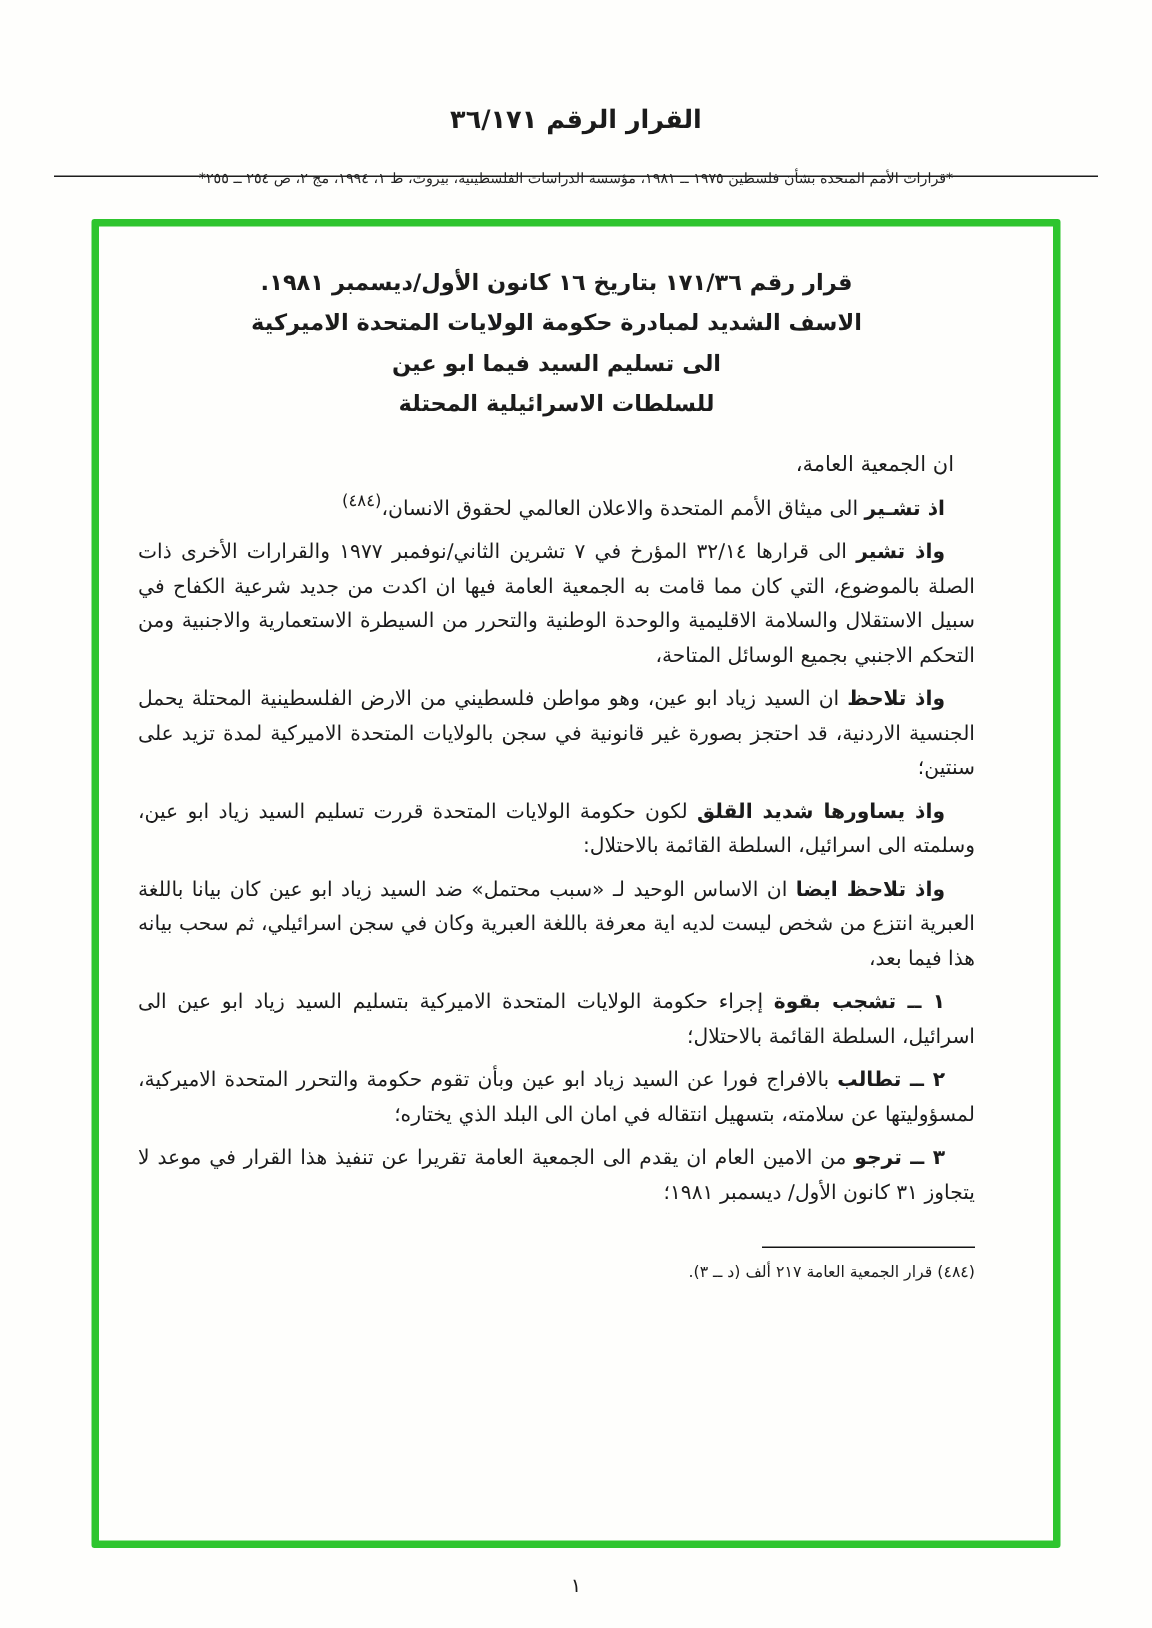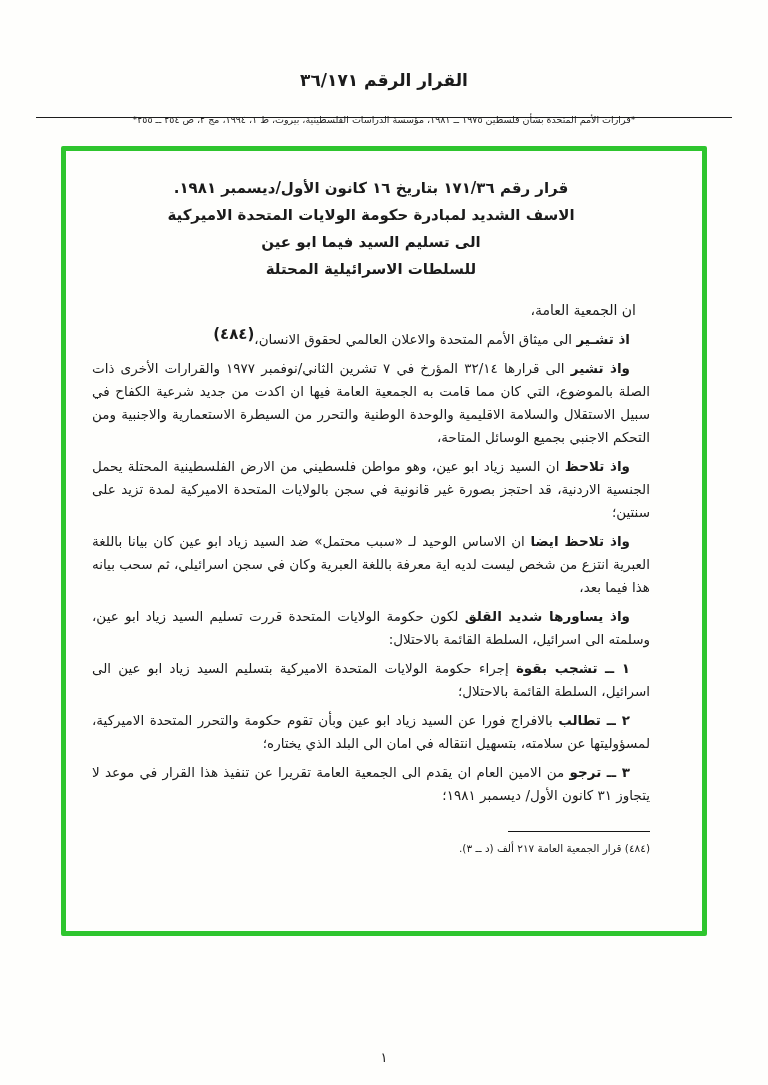--- a/index.html
+++ b/index.html
@@ -24,21 +24,21 @@
     font-size:9.5px; color:#242424; letter-spacing:0;
   }
   .header-rule {
     position:absolute; top:117px; left:36px; width:696px;
     border-top:1.6px solid #1d1d1d; height:0;
   }
 
   
   .frame {
     position:absolute; left:61px; top:146px;
-    width:646px; height:790px;
+    width:646px; height:886px;
     border:5px solid #2ec52e;
     border-radius:2px;
   }
   .doc {
     position:absolute; inset:0;
     direction:rtl;
     padding:24px 52px 0 26px;
     font-size:13.5px; line-height:23px;
     text-align:justify;
     overflow:hidden;
@@ -48,21 +48,21 @@
   .heading {
     text-align:center; font-weight:700;
     font-size:15px; line-height:27px;
     margin-bottom:16px; text-indent:0;
   }
 
   
   .para { text-indent:20px; margin-bottom:6px; }
   .para .lead { font-weight:700; }
   .intro { text-indent:14px; font-weight:400; font-size:14px; margin-bottom:6px; }
-  sup.fn { font-size:15px; line-height:0;font-weight:bold; }
+  sup.fn { font-size:11px; line-height:0; }
 
   
   .footnote { margin-top:24px; }
   .footnote-rule {
     width:142px; height:0;
     border-top:1.3px solid #141414;
     margin-bottom:8px;
   }
   .footnote-text { font-size:10.5px; line-height:16px; text-align:right; text-indent:0; }
 
@@ -94,23 +94,23 @@
       </div>
 
       <p class="intro">ان الجمعية العامة،</p>
 
       <p class="para"><b class="lead">اذ تشـير</b><span> الى ميثاق الأمم المتحدة والاعلان العالمي لحقوق الانسان،</span><sup class="fn">(٤٨٤)</sup></p>
 
       <p class="para"><b class="lead">واذ تشير</b><span> الى قرارها ٣٢/١٤ المؤرخ في ٧ تشرين الثاني/نوفمبر ١٩٧٧ والقرارات الأخرى ذات الصلة بالموضوع، التي كان مما قامت به الجمعية العامة فيها ان اكدت من جديد شرعية الكفاح في سبيل الاستقلال والسلامة الاقليمية والوحدة الوطنية والتحرر من السيطرة الاستعمارية والاجنبية ومن التحكم الاجنبي بجميع الوسائل المتاحة،</span></p>
 
       <p class="para"><b class="lead">واذ تلاحظ</b><span> ان السيد زياد ابو عين، وهو مواطن فلسطيني من الارض الفلسطينية المحتلة يحمل الجنسية الاردنية، قد احتجز بصورة غير قانونية في سجن بالولايات المتحدة الاميركية لمدة تزيد على سنتين؛</span></p>
 
+      <p class="para"><b class="lead">واذ يساورها شديد القلق</b><span> لكون حكومة الولايات المتحدة قررت تسليم السيد زياد ابو عين، وسلمته الى اسرائيل، السلطة القائمة بالاحتلال:</span></p>
+
       <p class="para"><b class="lead">واذ تلاحظ ايضا</b><span> ان الاساس الوحيد لـ «سبب محتمل» ضد السيد زياد ابو عين كان بيانا باللغة العبرية انتزع من شخص ليست لديه اية معرفة باللغة العبرية وكان في سجن اسرائيلي، ثم سحب بيانه هذا فيما بعد،</span></p>
-
-      <p class="para"><b class="lead">واذ يساورها شديد القلق</b><span> لكون حكومة الولايات المتحدة قررت تسليم السيد زياد ابو عين، وسلمته الى اسرائيل، السلطة القائمة بالاحتلال:</span></p>
 
       <p class="para"><b class="lead">١ ــ تشجب بقوة</b><span> إجراء حكومة الولايات المتحدة الاميركية بتسليم السيد زياد ابو عين الى اسرائيل، السلطة القائمة بالاحتلال؛</span></p>
 
       <p class="para"><b class="lead">٢ ــ تطالب</b><span> بالافراج فورا عن السيد زياد ابو عين وبأن تقوم حكومة والتحرر المتحدة الاميركية، لمسؤوليتها عن سلامته، بتسهيل انتقاله في امان الى البلد الذي يختاره؛</span></p>
 
       <p class="para"><b class="lead">٣ ــ ترجو</b><span> من الامين العام ان يقدم الى الجمعية العامة تقريرا عن تنفيذ هذا القرار في موعد لا يتجاوز ٣١ كانون الأول/ ديسمبر ١٩٨١؛</span></p>
 
       <div class="footnote">
         <div class="footnote-rule"></div>
         <div class="footnote-text">(٤٨٤) قرار الجمعية العامة ٢١٧ ألف (د ــ ٣).</div>

